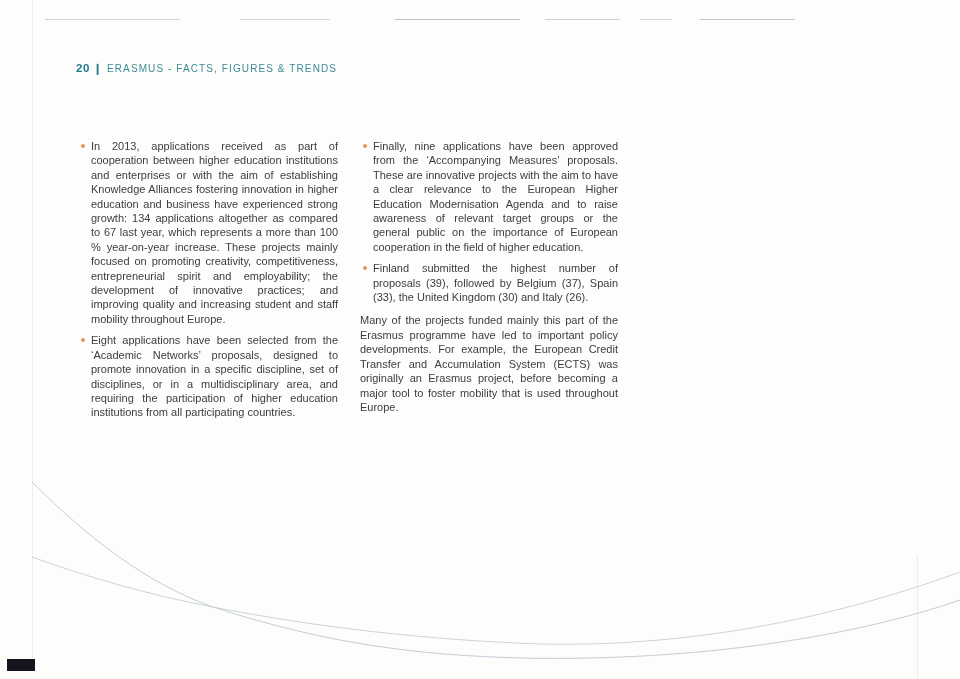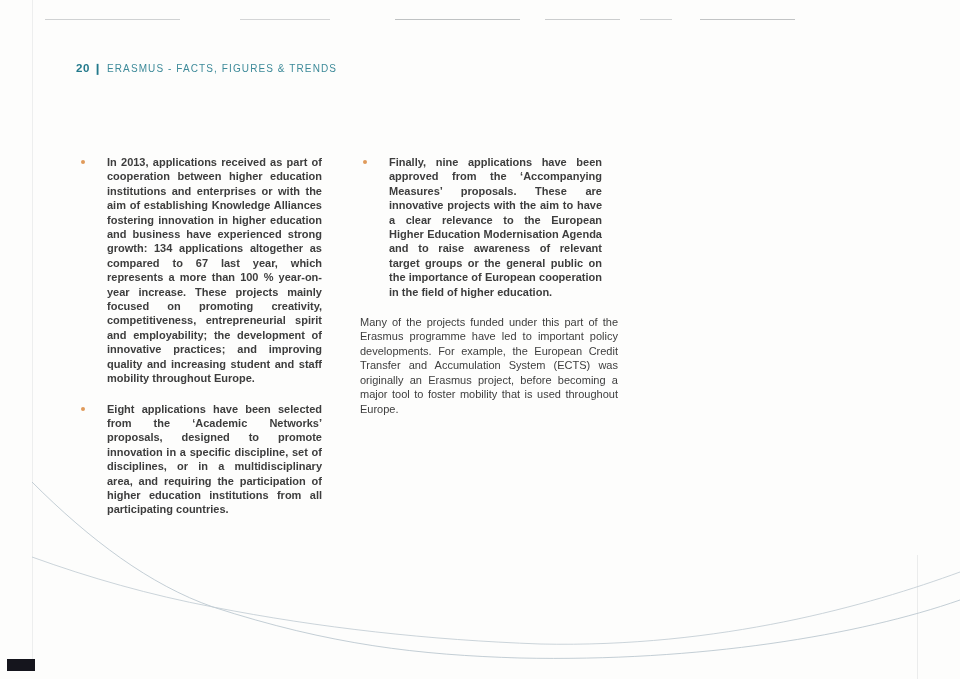--- a/index.html
+++ b/index.html
@@ -50,21 +50,21 @@
     position: absolute; top: 139px;
     width: 260px;
     font-size: 11px; line-height: 14.4px;
     color: var(--ink, #3d3d3d);
     text-align: justify;
   }
   .col-left  { left: 78px; }
   .col-right { left: 360px; width: 258px; }
 
   .bullet-item { position: relative; padding-left: 13px; margin: 0 0 7px 0; }
-  .bullet-item p { margin: 16px; font-weight: bold; }
+  .bullet-item p { margin: 0; }
   .dot {
     position: absolute; left: 3px; top: 5px;
     width: 4px; height: 4px; border-radius: 50%;
     background: var(--bullet, #e09a5a);
   }
   .closing-para { margin: 9px 0 0 0; }
 
   
   .swoosh { position: absolute; left: 0; top: 0; width: 960px; height: 679px; }
 
@@ -105,21 +105,25 @@
       <span class="dot"></span>
       <p>Eight applications have been selected from the ‘Academic Networks’ proposals, designed to promote innovation in a specific discipline, set of disciplines, or in a multidisciplinary area, and requiring the participation of higher education institutions from all participating countries.</p>
     </div>
   </section>
 
   <section class="col col-right">
     <div class="bullet-item">
       <span class="dot"></span>
       <p>Finally, nine applications have been approved from the ‘Accompanying Measures’ proposals. These are innovative projects with the aim to have a clear relevance to the European Higher Education Modernisation Agenda and to raise awareness of relevant target groups or the general public on the importance of European cooperation in the field of higher education.</p>
     </div>
-    <p class="closing-para">Many of the projects funded under this part of the Erasmus programme have led to important policy developments. For example, the European Credit Transfer and Accumulation System (ECTS) was originally an Erasmus project, before becoming a major tool to foster mobility that is used throughout Europe.</p>
+    <div class="bullet-item">
+      <span class="dot"></span>
+      <p>Finland submitted the highest number of proposals (39), followed by Belgium (37), Spain (33), the United Kingdom (30) and Italy (26).</p>
+    </div>
+    <p class="closing-para">Many of the projects funded mainly this part of the Erasmus programme have led to important policy developments. For example, the European Credit Transfer and Accumulation System (ECTS) was originally an Erasmus project, before becoming a major tool to foster mobility that is used throughout Europe.</p>
   </section>
 
   <svg class="swoosh" viewBox="0 0 960 679" xmlns="http://www.w3.org/2000/svg">
     <path d="M 32 482 C 90 540, 150 585, 213 607 C 330 645, 420 655, 520 658 C 700 662, 860 635, 960 600" fill="none" stroke="#b9c6ce" stroke-width="1" opacity="0.85"></path>
     <path d="M 32 557 C 90 578, 150 595, 213 607 C 320 628, 430 640, 540 644 C 720 648, 870 605, 960 572" fill="none" stroke="#c2ccd3" stroke-width="1" opacity="0.85"></path>
   </svg>
 
   <div class="black-mark"></div>
 
 </div>

